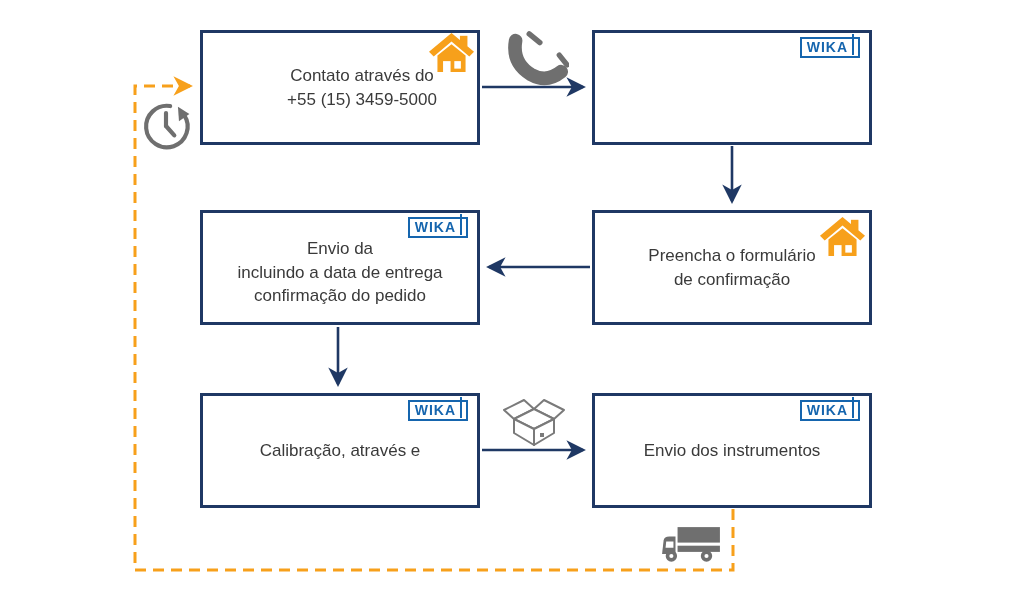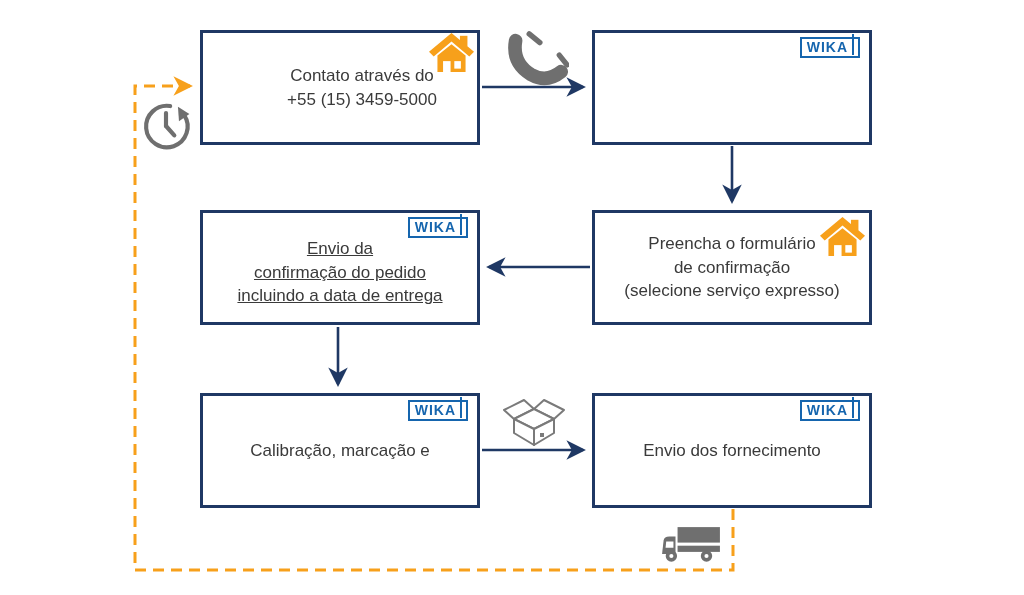--- a/index.html
+++ b/index.html
@@ -112,61 +112,60 @@
       <span>WIKA</span>
       <span class="wika-bar"></span>
     </span>
   </div>
 
   <div class="box" id="box-confirmation">
     <span class="wika">
       <span>WIKA</span>
       <span class="wika-bar"></span>
     </span>
-    <div style="margin-top:10px;text-decoration:underline;">
+    <div style="margin-top:10px;">
       <span class="line">Envio da</span>
+      <span class="line">incluindo a data de entrega</span>
       <span class="line">confirmação do pedido</span>
-      <span class="line">incluindo a data de entrega</span>
     </div>
   </div>
 
   <div class="box" id="box-form">
     <span class="home-badge">
       <svg viewBox="0 0 48 42" xmlns="http://www.w3.org/2000/svg">
         <rect x="33" y="3" width="8" height="11" fill="#f7a01b"></rect>
         <polygon points="24,0 48,20 43,25 24,9 5,25 0,20" fill="#f7a01b"></polygon>
         <path d="M9,24 L24,12 L39,24 L39,42 L9,42 Z" fill="#f7a01b"></path>
         <rect x="15" y="30" width="8" height="12" fill="#ffffff"></rect>
         <rect x="27" y="30" width="7" height="8" fill="#ffffff"></rect>
       </svg>
     </span>
     <div style="margin-top:0;">
       <span class="line">Preencha o formulário</span>
       <span class="line">de confirmação</span>
-      <span class="line">(selecione serviço expresso)</span>
     </div>
   </div>
 
   <div class="box" id="box-calibration">
     <span class="wika">
       <span>WIKA</span>
       <span class="wika-bar"></span>
     </span>
     <div>
-      <span class="line">Calibração, marcação e</span>
+      <span class="line">Calibração, através e</span>
     </div>
   </div>
 
   <div class="box" id="box-shipping">
     <span class="wika">
       <span>WIKA</span>
       <span class="wika-bar"></span>
     </span>
     <div>
-      <span class="line">Envio dos fornecimento</span>
+      <span class="line">Envio dos instrumentos</span>
     </div>
   </div>
 
   <span class="icon" id="phone-icon">
     <svg viewBox="0 0 68 60" xmlns="http://www.w3.org/2000/svg">
       <path d="M13,13 Q9,36 29,48 Q45,57 60,45" fill="none" stroke="#6f6f6f" stroke-width="14" stroke-linecap="round"></path>
       <line x1="27" y1="6" x2="38" y2="15" stroke="#6f6f6f" stroke-width="5.5" stroke-linecap="round"></line>
       <line x1="58" y1="28" x2="66" y2="38" stroke="#6f6f6f" stroke-width="5.5" stroke-linecap="round"></line>
     </svg>
   </span>

